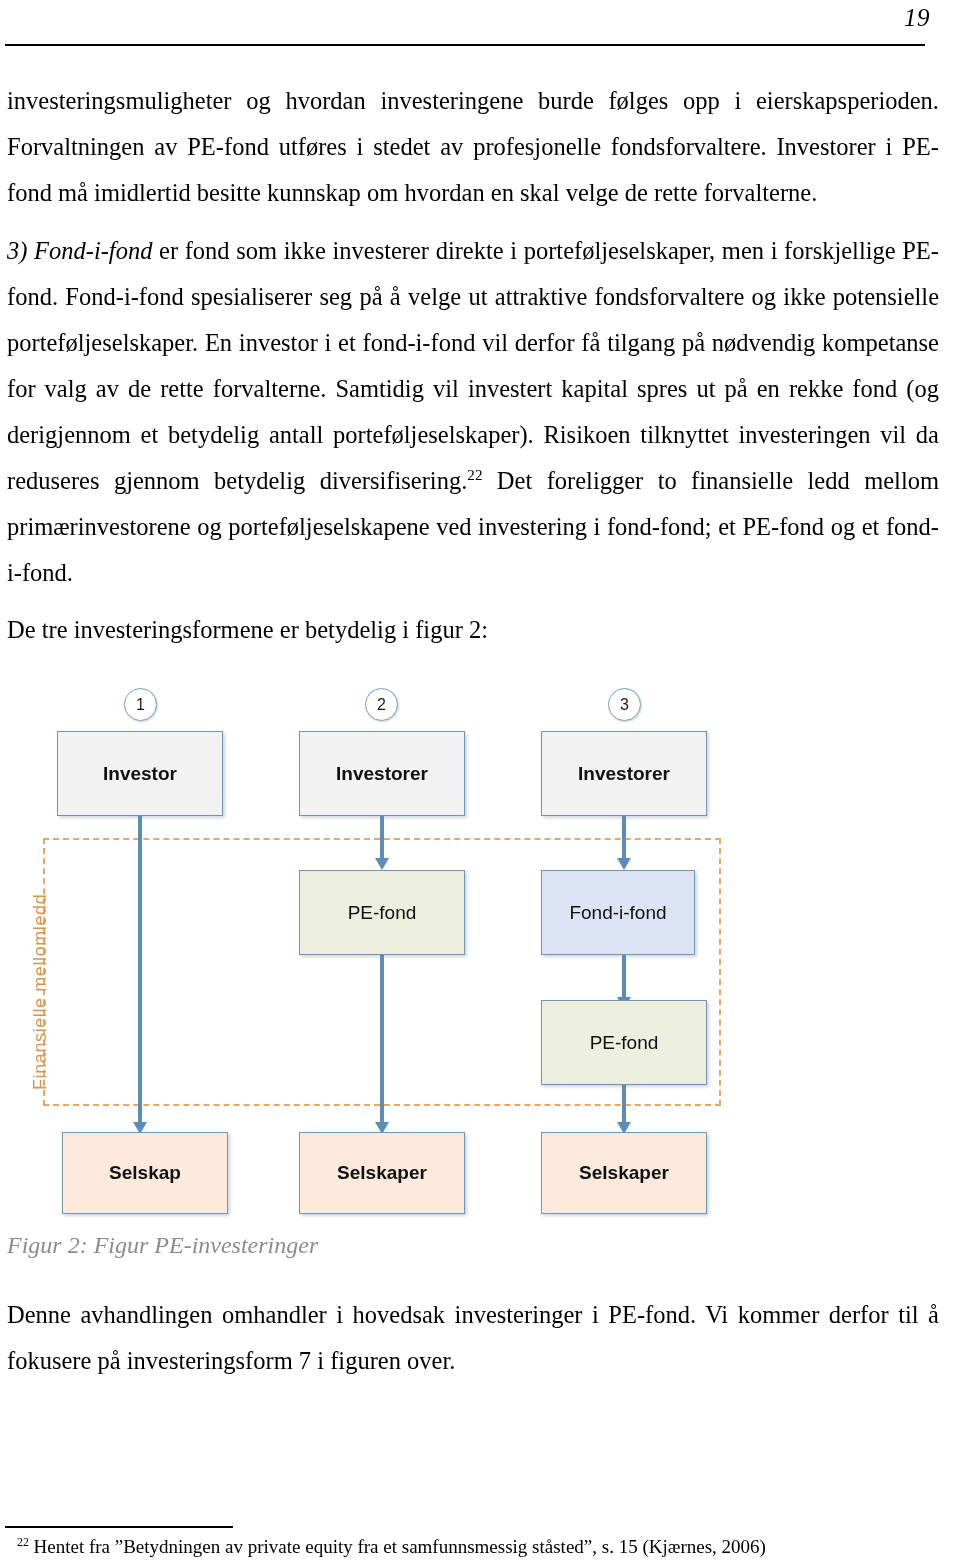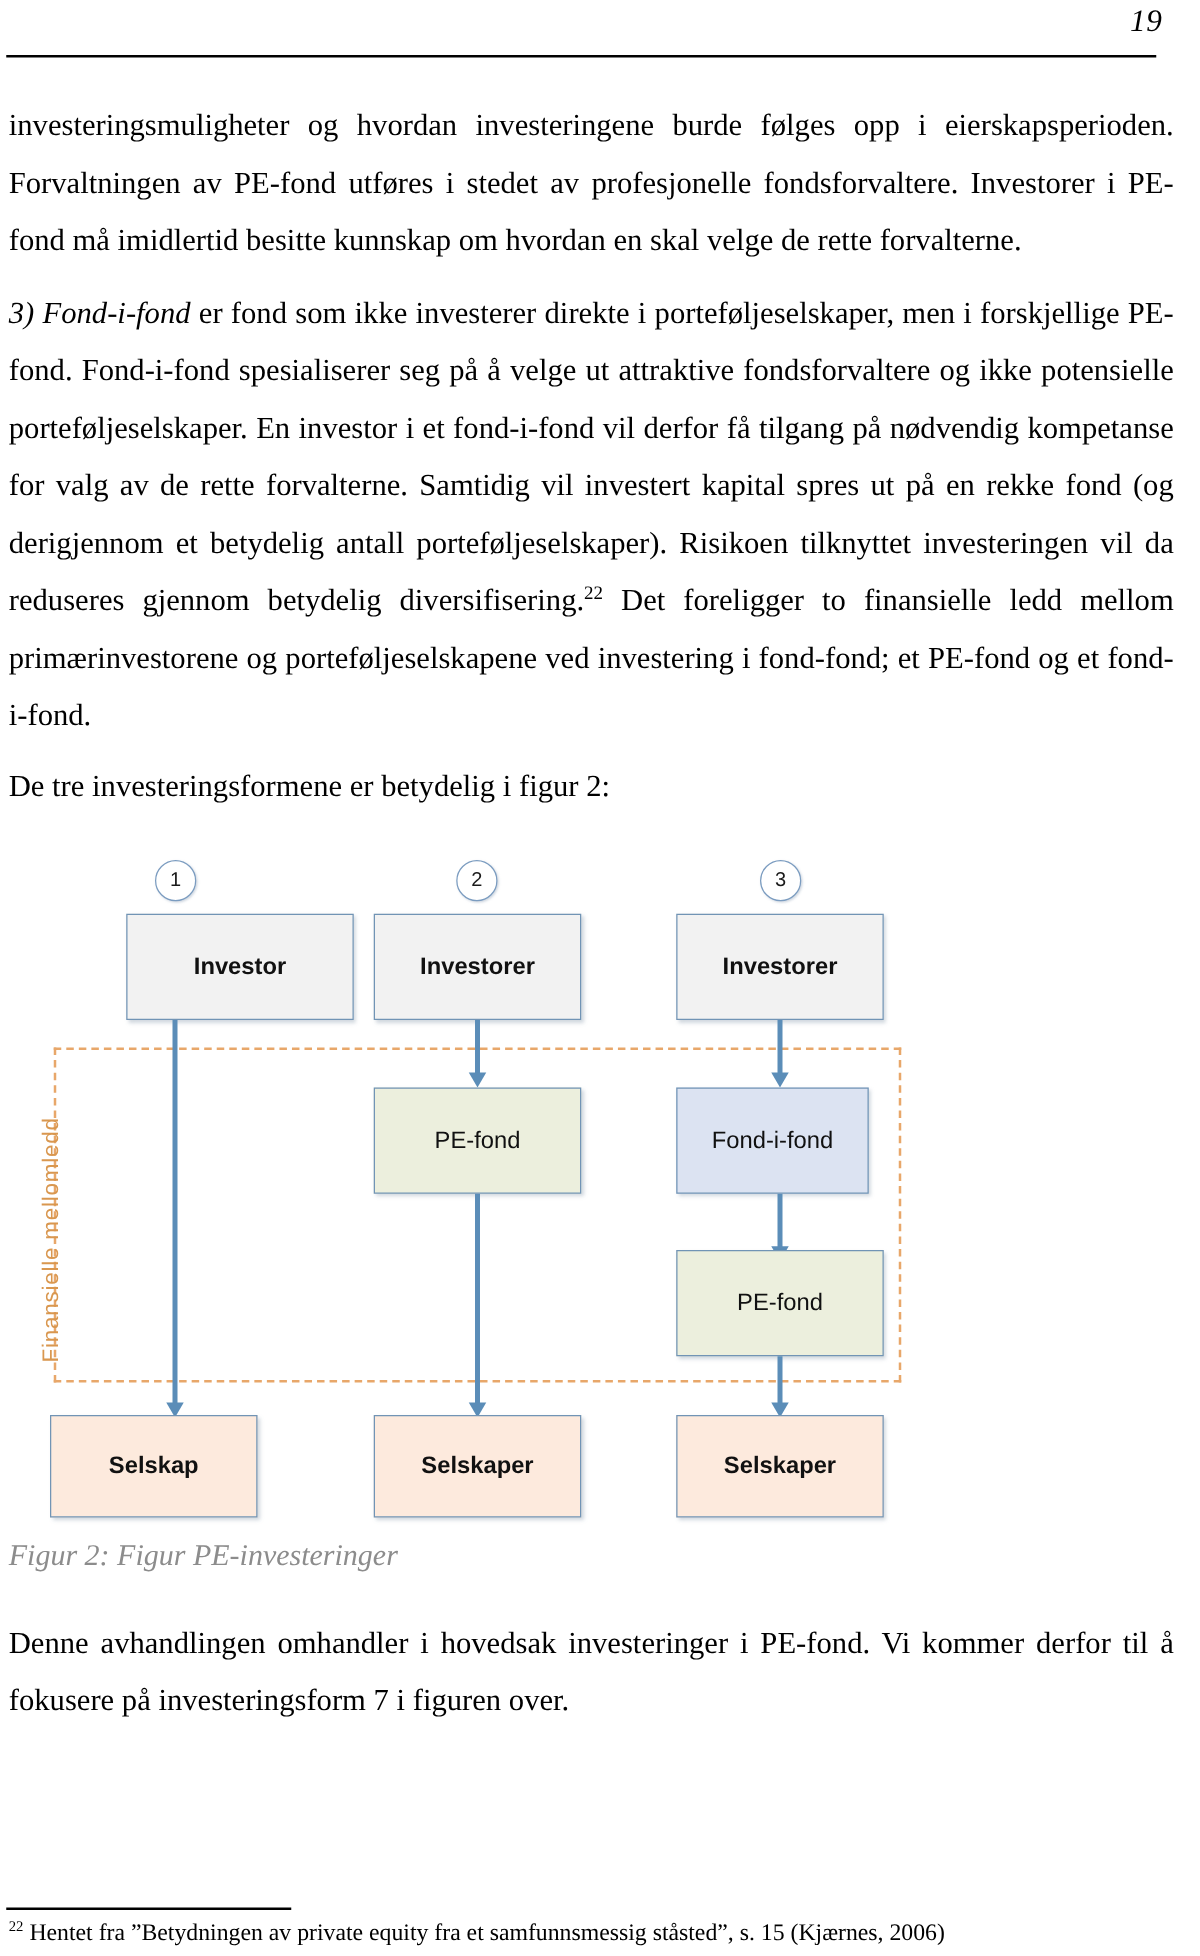--- a/index.html
+++ b/index.html
@@ -156,21 +156,21 @@
   .footnote-rule {
     position: absolute;
     left: 5px;
     top: 1526px;
     width: 228px;
     height: 2px;
     background: #000000;
   }
   .footnote {
     position: absolute;
-    left: 7px;
+    left: 17px;
     top: 1534px;
     width: 930px;
     font-size: 19px;
     line-height: 26px;
   }
 </style>
 </head>
 <body>
 
 <div class="page-number">19</div>
@@ -189,26 +189,26 @@
 </div>
 
 <div class="figure">
 
   <div class="dashed-region" style="left:43px; top:178px; width:678px; height:268px;"></div>
 
   <div class="vert-label" style="left:30px; top:430px;">Finansielle mellomledd</div>
 
   <div class="circle-num" style="left:124px; top:28px;">1</div>
 
-  <div class="fig-box box-investor" style="left:57px; top:71px; width:182px; height:85px;margin-left:44px;">Investor</div>
+  <div class="fig-box box-investor" style="left:57px; top:71px; width:166px; height:85px;">Investor</div>
 
   <div class="conn" style="left:138px; top:156px; height:310px;"></div>
   <div class="arrowhead" style="left:133px; top:462px;"></div>
 
-  <div class="fig-box box-selskap" style="left:40px; top:472px; width:166px; height:82px;">Selskap</div>
+  <div class="fig-box box-selskap" style="left:62px; top:472px; width:166px; height:82px;">Selskap</div>
 
   <div class="circle-num" style="left:365px; top:28px;">2</div>
 
   <div class="fig-box box-investor" style="left:299px; top:71px; width:166px; height:85px;">Investorer</div>
 
   <div class="conn" style="left:380px; top:156px; height:45px;"></div>
   <div class="arrowhead" style="left:375px; top:198px;"></div>
 
   <div class="fig-box box-pefond" style="left:299px; top:210px; width:166px; height:85px;">PE-fond</div>
 

